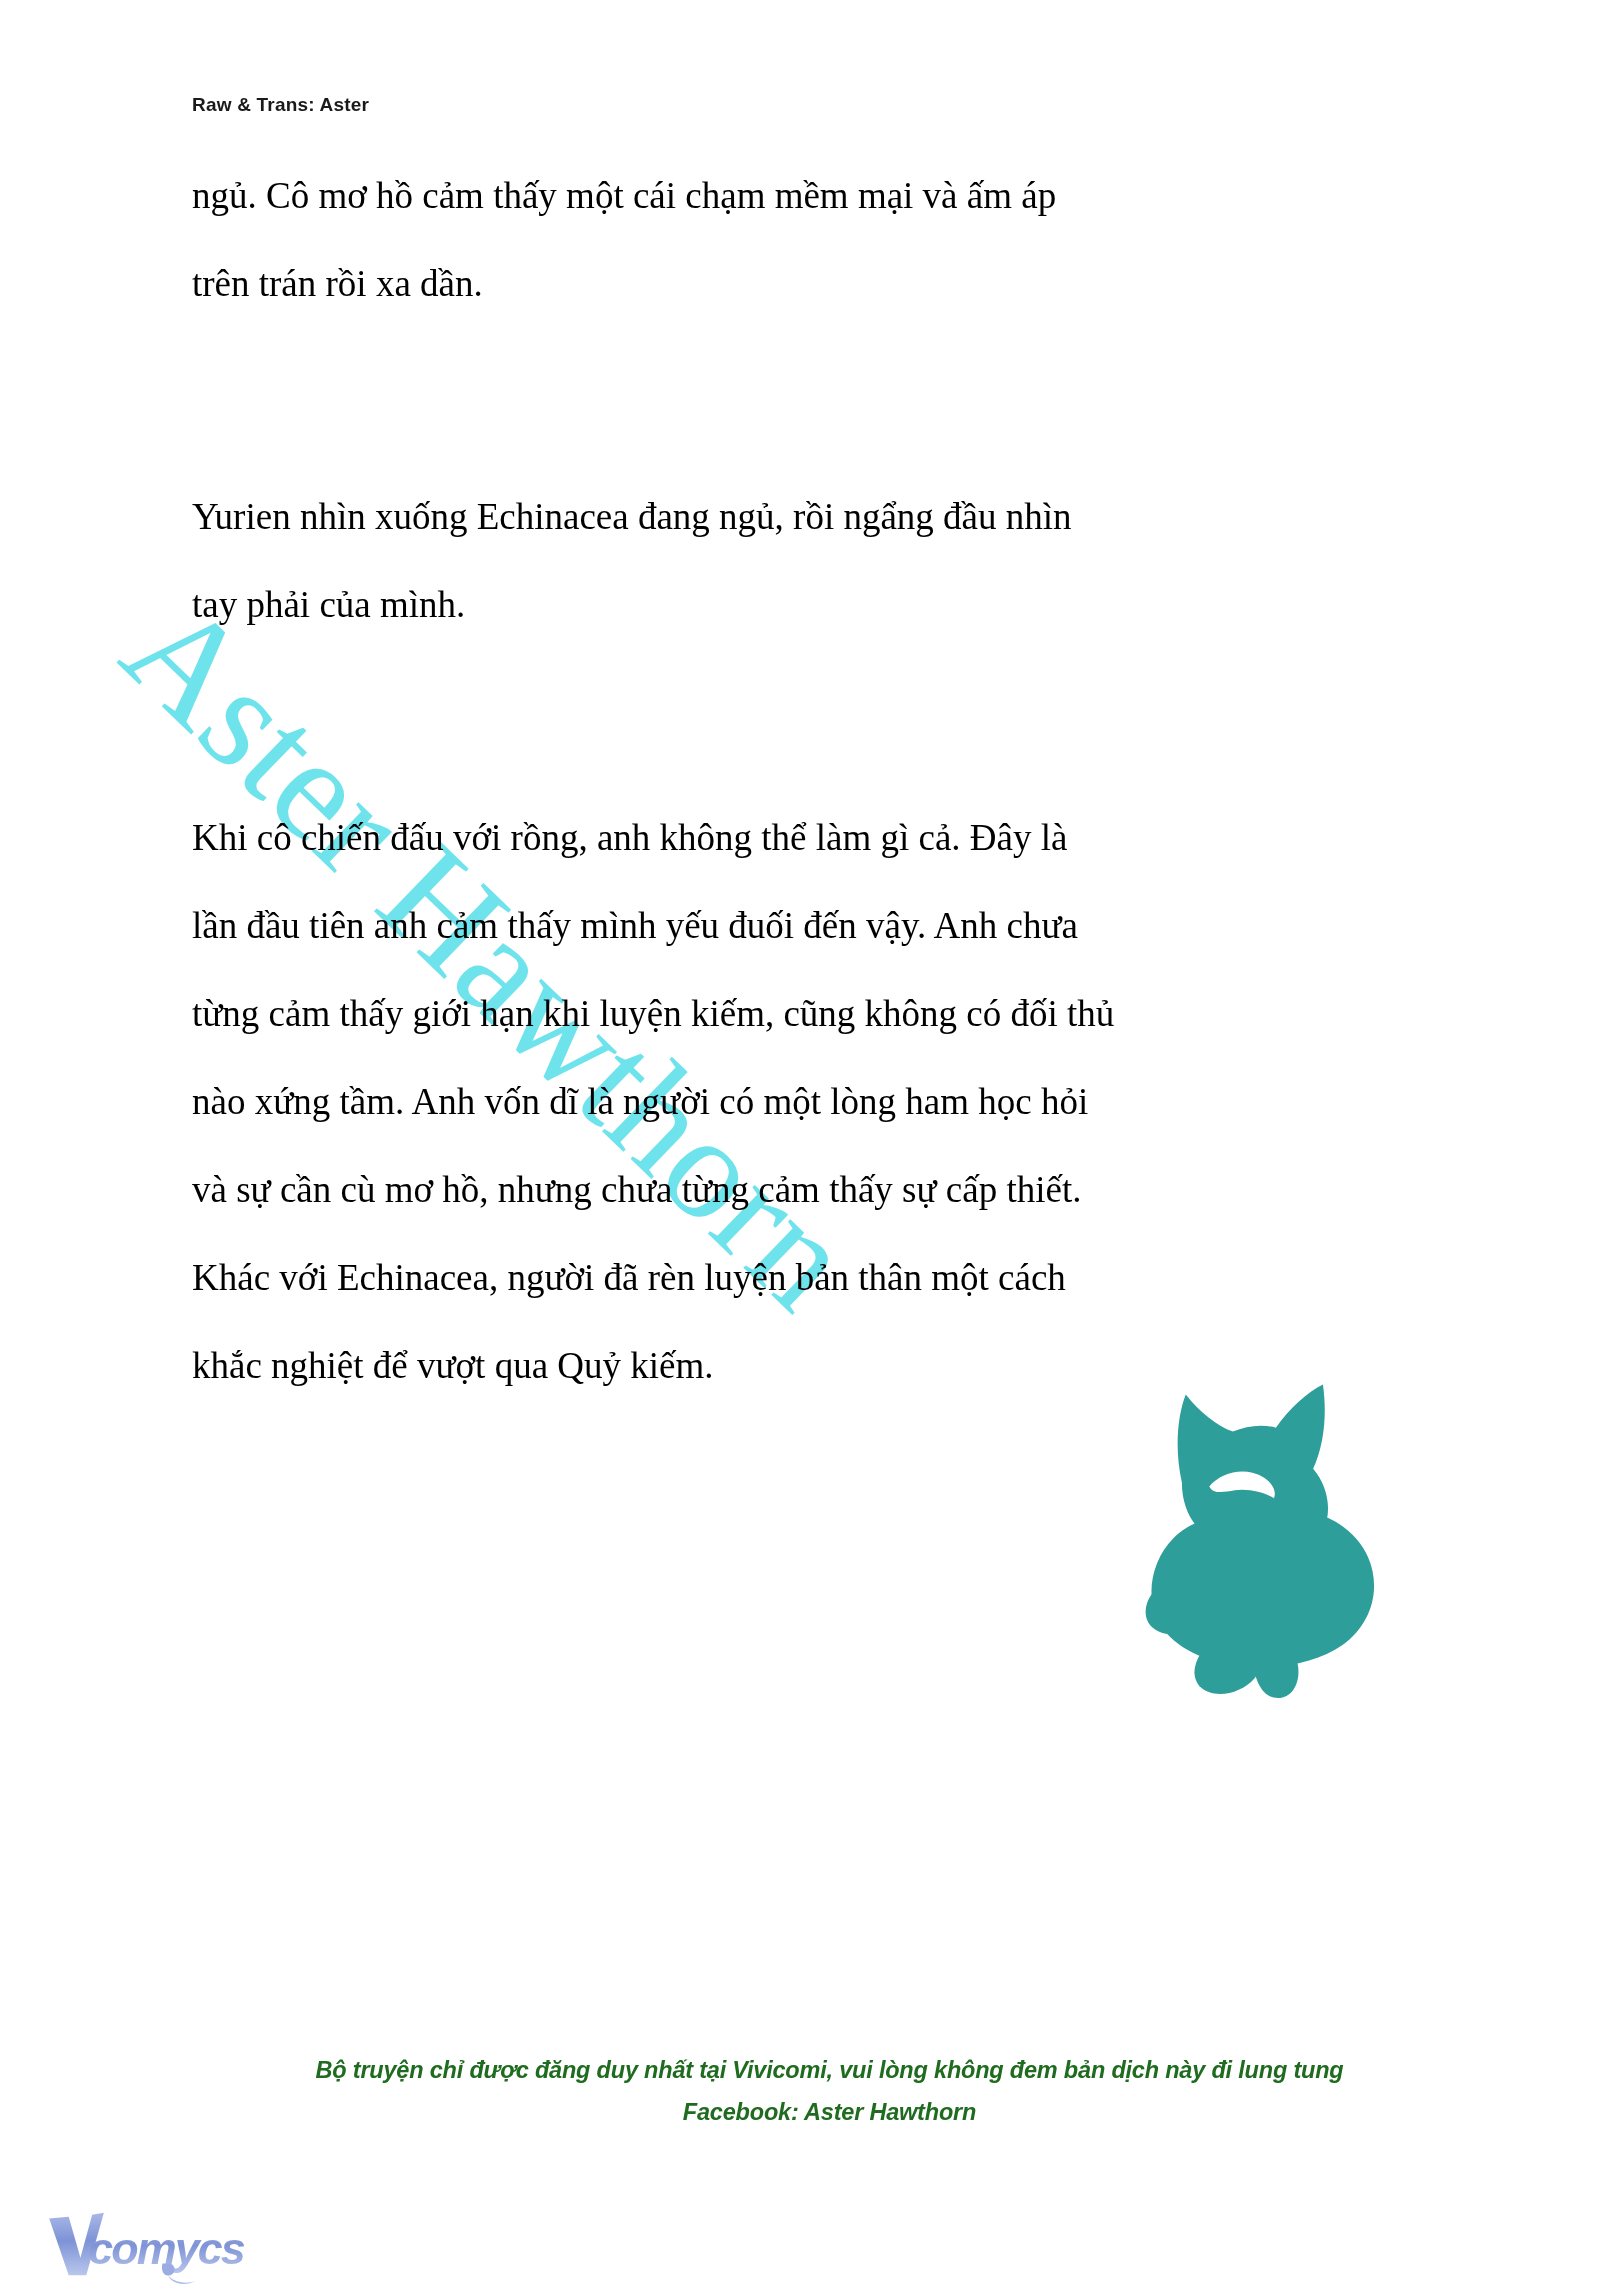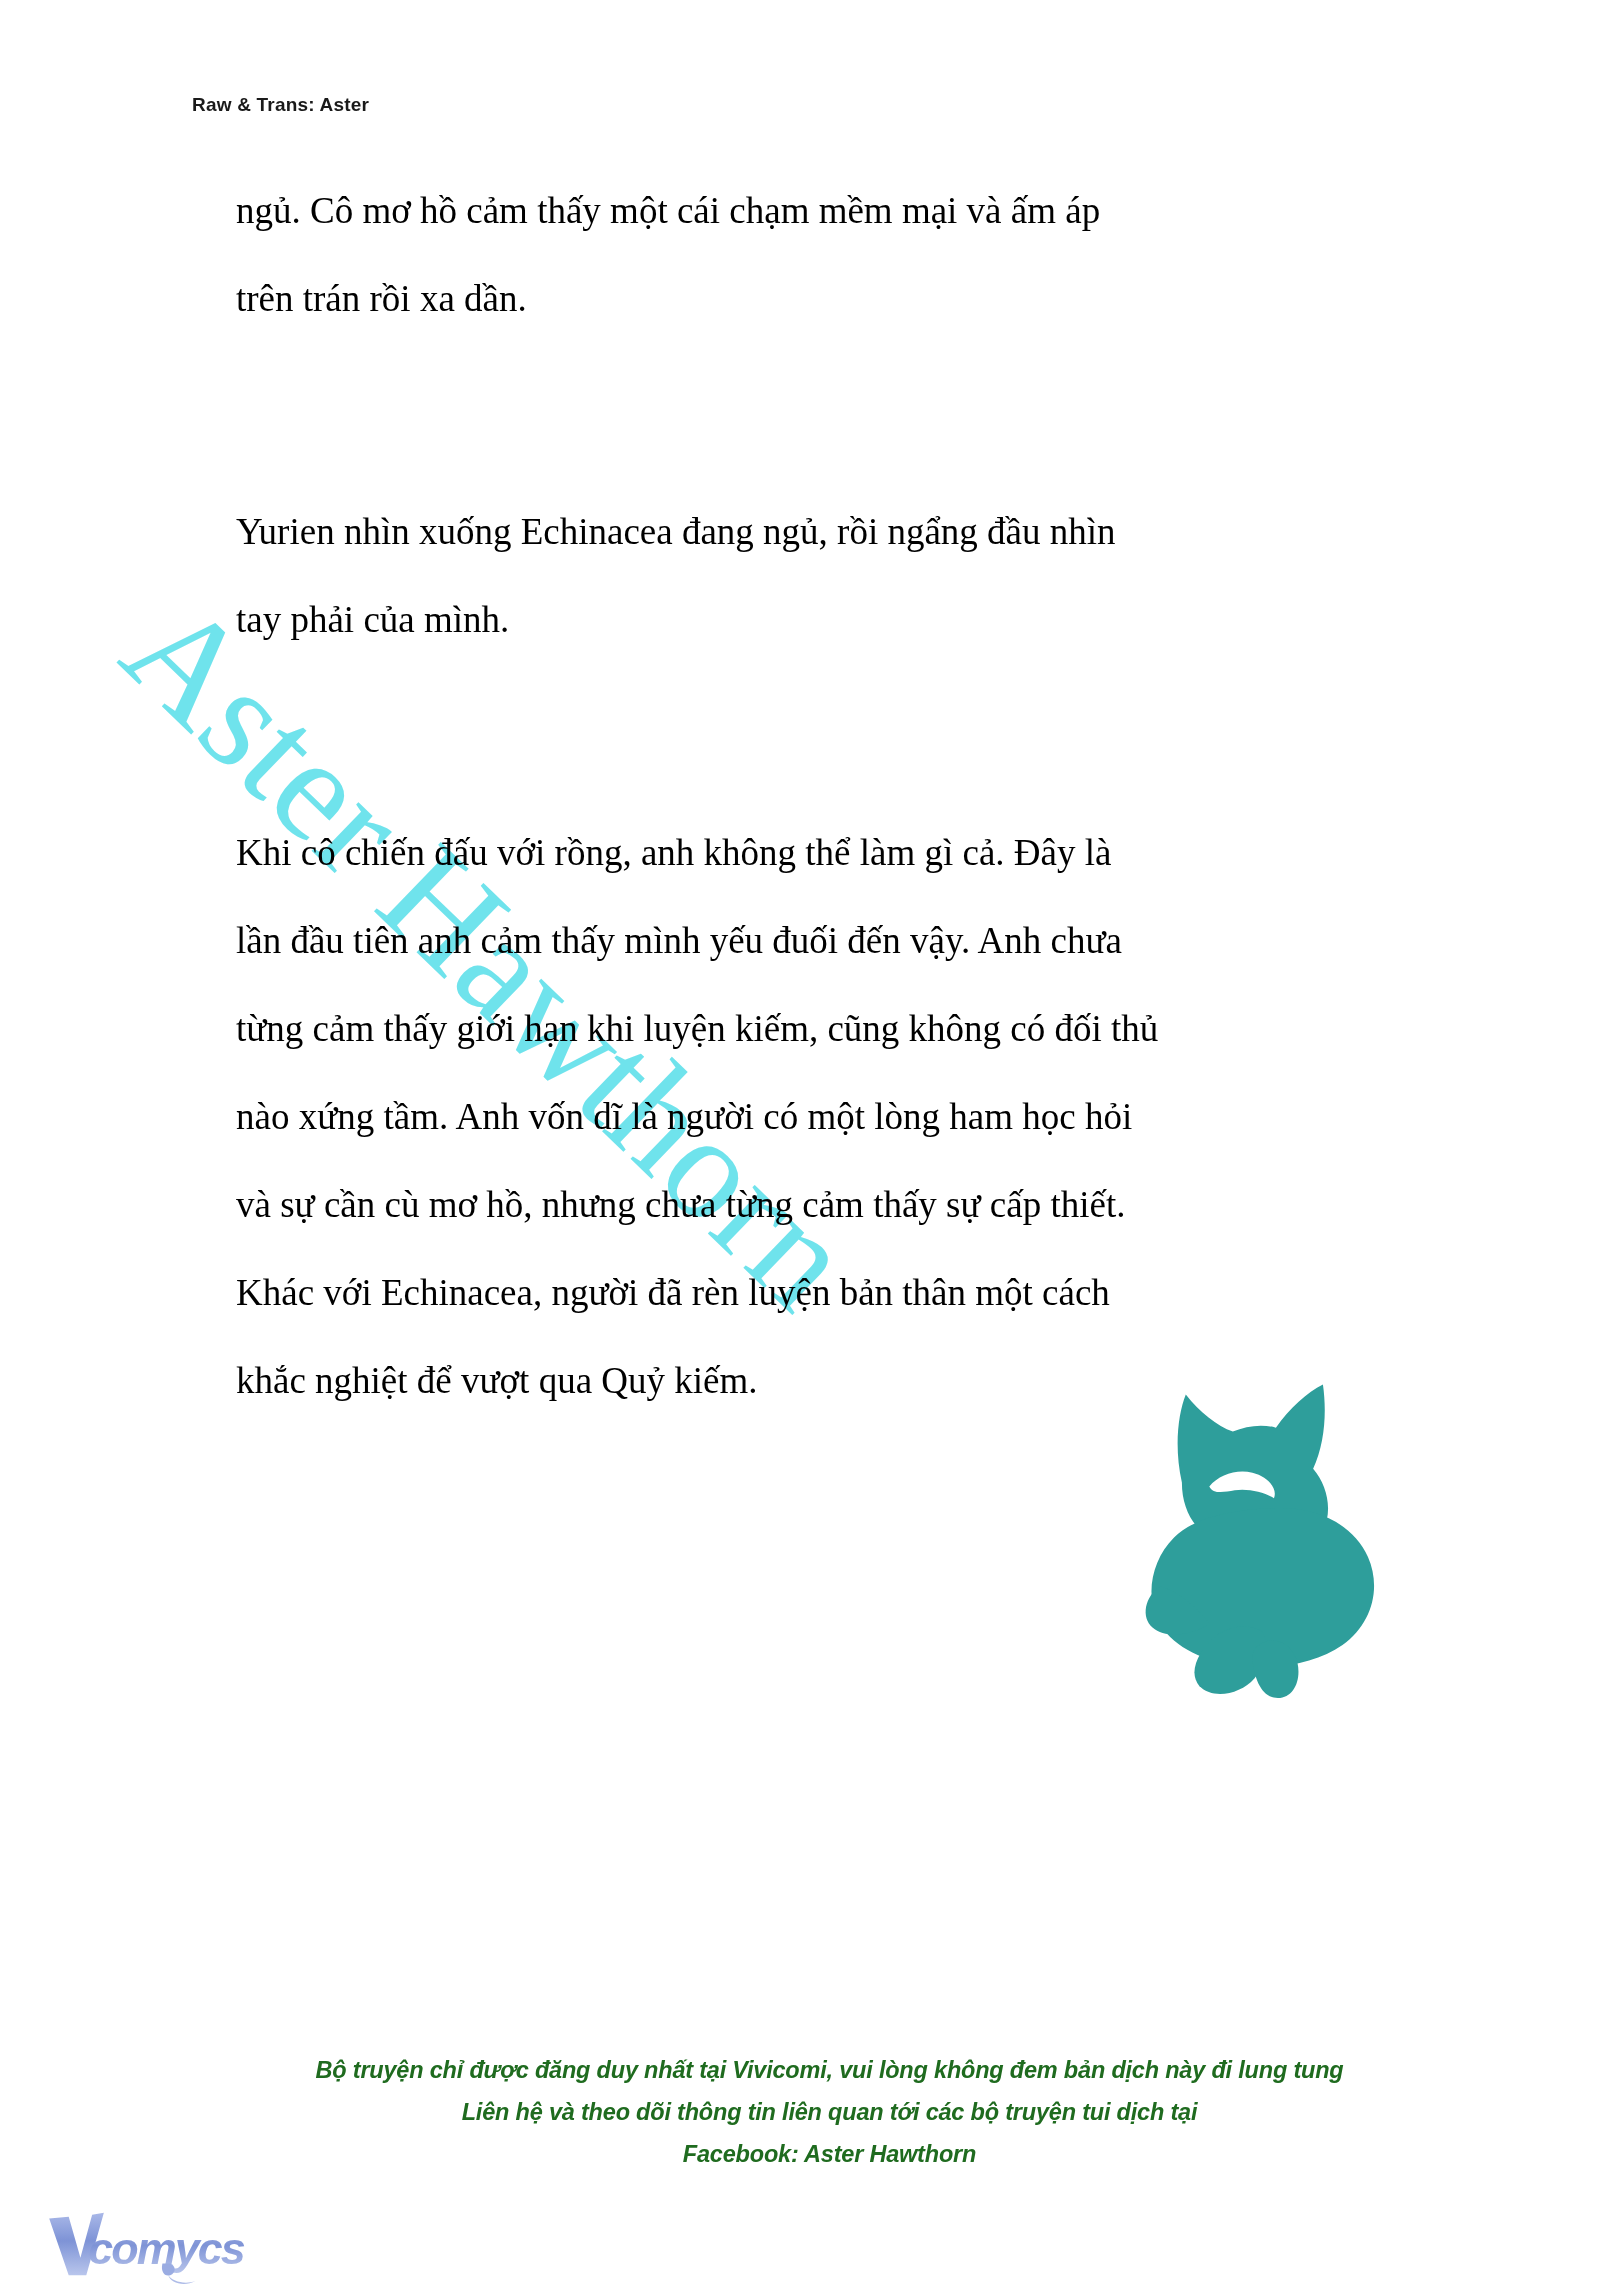--- a/index.html
+++ b/index.html
@@ -56,24 +56,23 @@
     width: 314px;
     height: 333px;
     z-index: 2;
     pointer-events: none;
   }
 
   
   .body-text {
     position: absolute;
     left: 192px;
-    top: 167px;
+    top: 152px;
     width: 1264px;
     z-index: 3;
-    margin-left: 44px;
   }
   .para {
     font-size: 37px;
     line-height: 88px;
     color: #000000;
     margin: 0;
     white-space: pre-wrap;
   }
   .para-gap-1 { margin-bottom: 145px; }
   .para-gap-2 { margin-bottom: 145px; }
@@ -175,21 +174,20 @@
 lần đầu tiên anh cảm thấy mình yếu đuối đến vậy. Anh chưa
 từng cảm thấy giới hạn khi luyện kiếm, cũng không có đối thủ
 nào xứng tầm. Anh vốn dĩ là người có một lòng ham học hỏi
 và sự cần cù mơ hồ, nhưng chưa từng cảm thấy sự cấp thiết.
 Khác với Echinacea, người đã rèn luyện bản thân một cách
 khắc nghiệt để vượt qua Quỷ kiếm.</p>
   </div>
 
   <div class="footer-notice">
     <div class="fline">Bộ truyện chỉ được đăng duy nhất tại Vivicomi, vui lòng không đem bản dịch này đi lung tung</div>
-    <div class="fline">Liên hệ và theo dõi thông tin liên quan tới các bộ truyện tui dịch tại</div>
     <div class="fline">Facebook: Aster Hawthorn</div>
   </div>
 
   <div class="logo">
     <svg viewBox="0 0 230 84" width="225" height="82" xmlns="http://www.w3.org/2000/svg">
       <defs>
         <linearGradient id="lg" x1="0" y1="0" x2="0" y2="1">
           <stop offset="0%" stop-color="#A9B8E8"></stop>
           <stop offset="45%" stop-color="#7E93D6"></stop>
           <stop offset="100%" stop-color="#B9C6EC"></stop>

